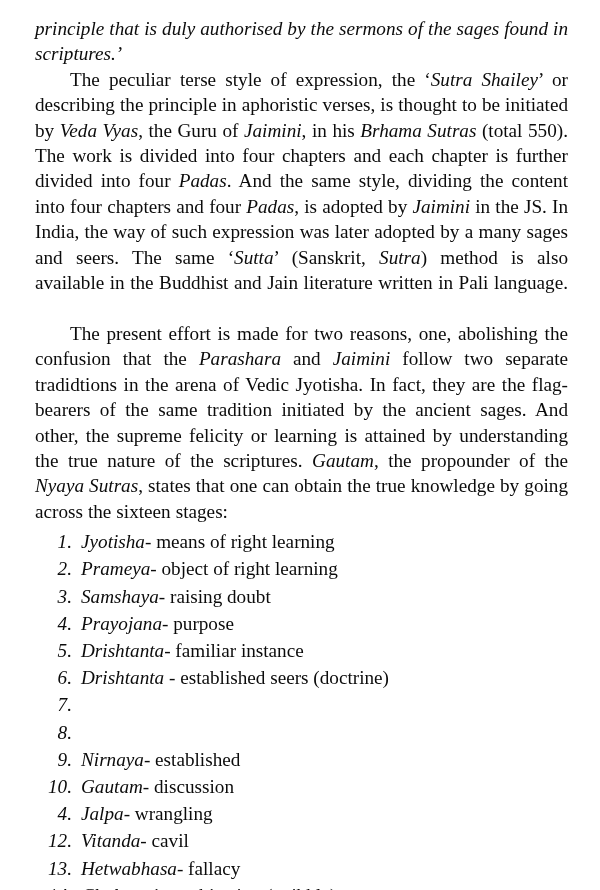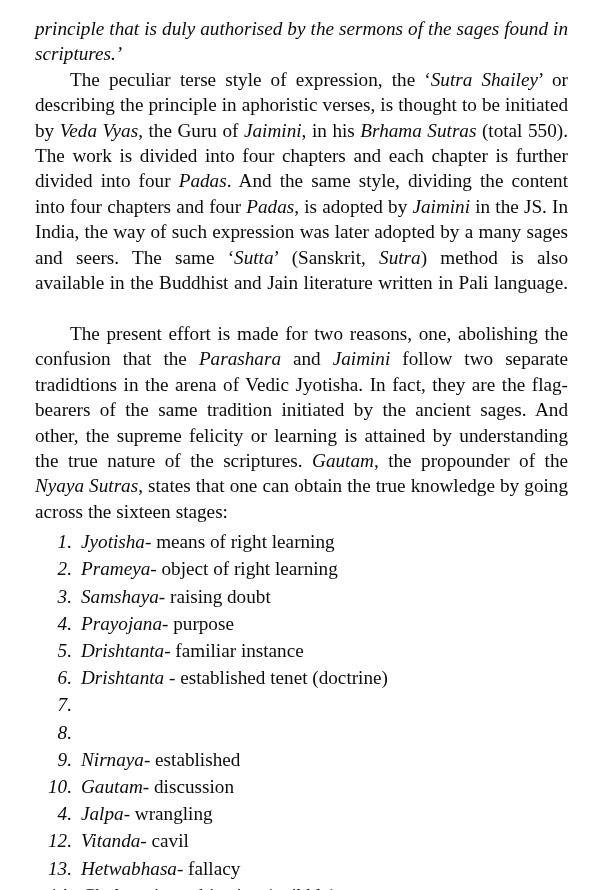--- a/index.html
+++ b/index.html
@@ -112,21 +112,21 @@
       <li class="stage-item">
         <span class="stage-num">4.</span>
         <span class="stage-text"><span class="stage-term">Prayojana</span><span class="stage-def">- purpose</span></span>
       </li>
       <li class="stage-item">
         <span class="stage-num">5.</span>
         <span class="stage-text"><span class="stage-term">Drishtanta</span><span class="stage-def">- familiar instance</span></span>
       </li>
       <li class="stage-item">
         <span class="stage-num">6.</span>
-        <span class="stage-text"><span class="stage-term">Drishtanta</span><span class="stage-def"> - established tenet (doctrine)</span></span>
+        <span class="stage-text"><span class="stage-term">Drishtanta</span><span class="stage-def"> - established seers (doctrine)</span></span>
       </li>
       <li class="stage-item">
         <span class="stage-num">7.</span>
       </li>
       <li class="stage-item">
         <span class="stage-num">8.</span>
       </li>
       <li class="stage-item">
         <span class="stage-num">9.</span>
         <span class="stage-text"><span class="stage-term">Nirnaya</span><span class="stage-def">- established</span></span>

